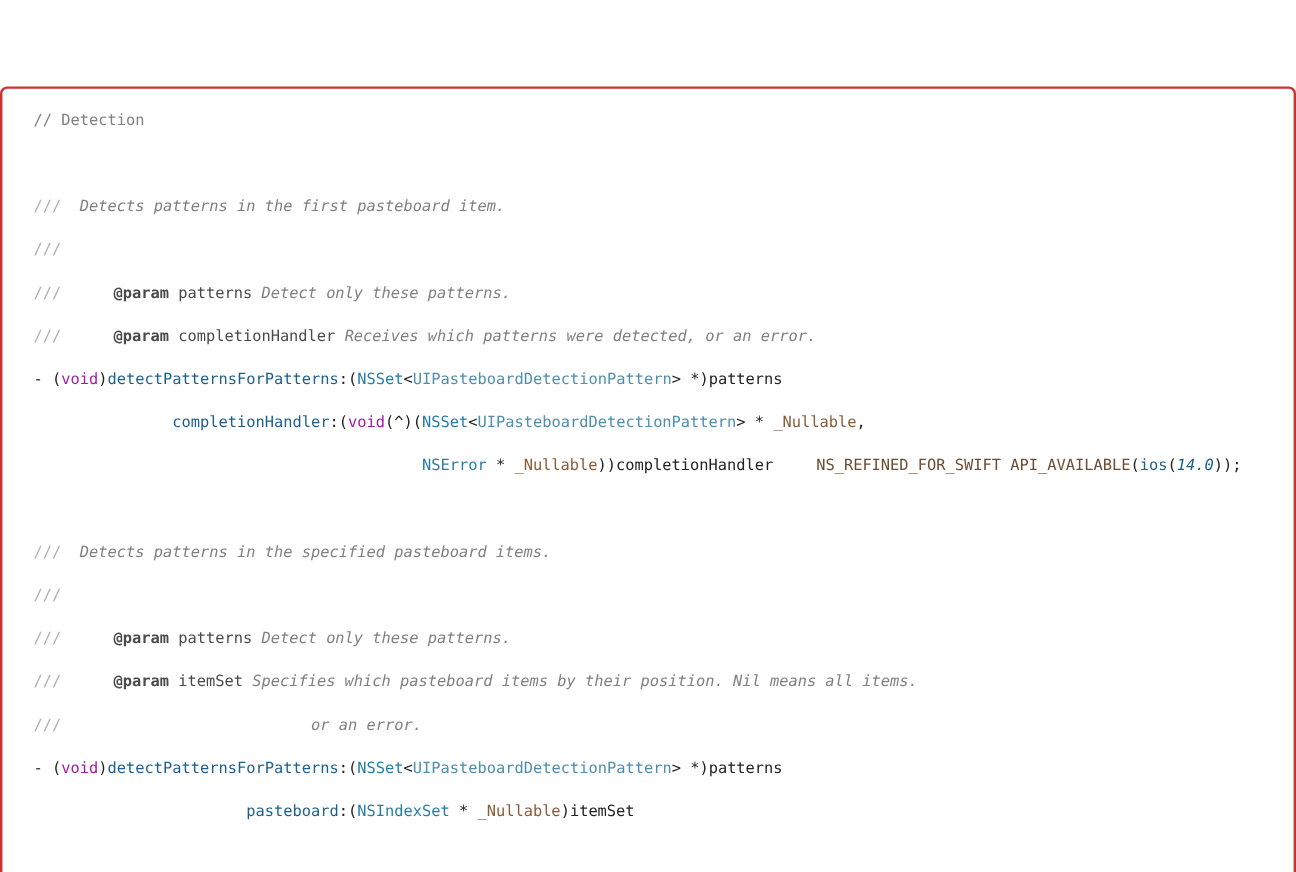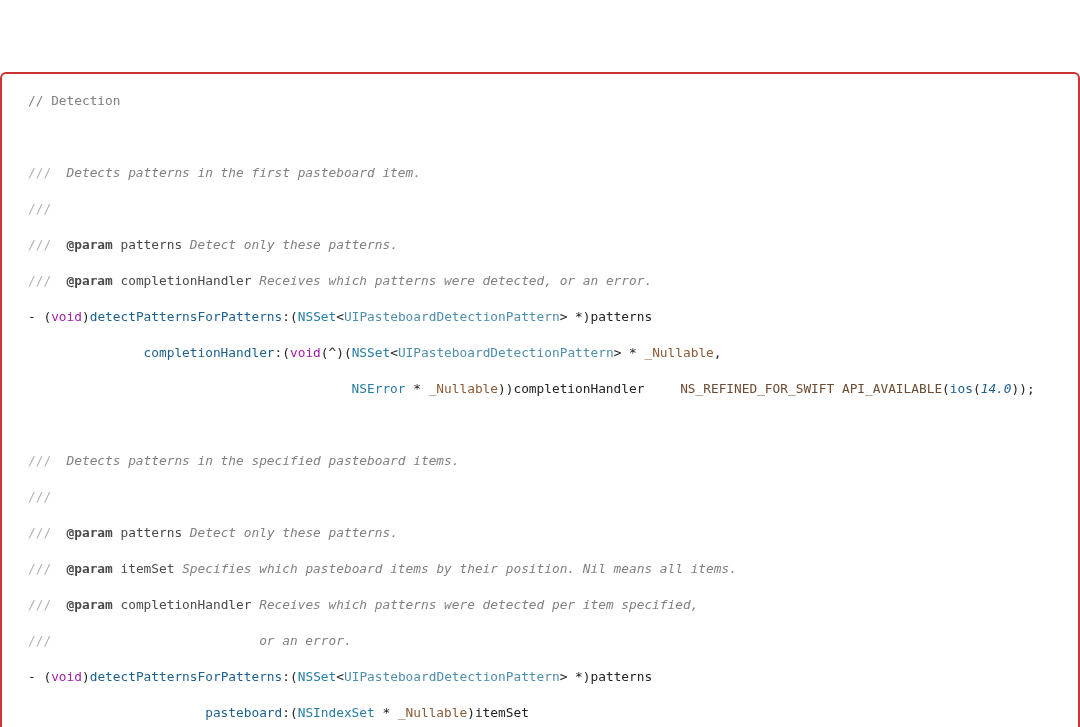--- a/index.html
+++ b/index.html
@@ -23,21 +23,21 @@
   }
   .red-box {
     border: 2px solid #cc3333;
     border-radius: 6px;
     margin-bottom: 0;
   }
   .comment-slash { color: #808080; }
   .comment-text  { color: #808080; }
   .doc-slash     { color: #b0b0b0; }
   .doc-text      { color: #808080; font-style: italic; }
-  .param-tag     { color: #4a4a4a; font-weight: bold; }
+  .param-tag     { color: #4a4a4a; font-weight: bold; margin-left: 28px; }
   .param-name    { color: #4a4a4a; }
   .kw            { color: #a31aa8; }       
   .method        { color: #1c5f8e; text-align: center; }       
   .type          { color: #4f8eae; }       
   .type2         { color: #267da6; }       
   .plain         { color: #222; }
   .attr          { color: #8a5b36; }       
   .macro         { color: #6c4c32; margin-left: 28px; }       
   .api           { color: #6c4c32; }
   .num           { color: #1c5f8e; font-style: italic; }
@@ -55,21 +55,20 @@
 <span class="code-line"><span class="doc-slash">///  </span><span class="param-tag">@param</span> <span class="param-name">patterns</span> <span class="doc-text">Detect only these patterns.</span></span>
 <span class="code-line"><span class="doc-slash">///  </span><span class="param-tag">@param</span> <span class="param-name">completionHandler</span> <span class="doc-text">Receives which patterns were detected, or an error.</span></span>
 <span class="code-line"><span class="plain">- (</span><span class="kw">void</span><span class="plain">)</span><span class="method">detectPatternsForPatterns</span><span class="plain">:(</span><span class="type2">NSSet</span><span class="plain">&lt;</span><span class="type">UIPasteboardDetectionPattern</span><span class="plain">&gt; *)</span><span class="plain">patterns</span></span>
 <span class="code-line"><span class="plain">               </span><span class="method">completionHandler</span><span class="plain">:(</span><span class="kw">void</span><span class="plain">(^)(</span><span class="type2">NSSet</span><span class="plain">&lt;</span><span class="type">UIPasteboardDetectionPattern</span><span class="plain">&gt; * </span><span class="attr">_Nullable</span><span class="plain">,</span></span>
 <span class="code-line"><span class="plain">                                          </span><span class="type2">NSError</span><span class="plain"> * </span><span class="attr">_Nullable</span><span class="plain">))</span><span class="plain">completionHandler</span><span class="plain"> </span><span class="macro">NS_REFINED_FOR_SWIFT</span><span class="plain"> </span><span class="api">API_AVAILABLE</span><span class="plain">(</span><span class="method">ios</span><span class="plain">(</span><span class="num">14.0</span><span class="plain">));</span></span>
 <span class="code-line"></span>
 <span class="code-line"><span class="doc-slash">///  </span><span class="doc-text">Detects patterns in the specified pasteboard items.</span></span>
 <span class="code-line"><span class="doc-slash">///</span></span>
 <span class="code-line"><span class="doc-slash">///  </span><span class="param-tag">@param</span> <span class="param-name">patterns</span> <span class="doc-text">Detect only these patterns.</span></span>
 <span class="code-line"><span class="doc-slash">///  </span><span class="param-tag">@param</span> <span class="param-name">itemSet</span> <span class="doc-text">Specifies which pasteboard items by their position. Nil means all items.</span></span>
-<span class="code-line"><span class="doc-slash">///  </span><span class="param-tag">@param</span> <span class="param-name">completionHandler</span> <span class="doc-text">Receives which patterns were detected per item specified,</span></span>
 <span class="code-line"><span class="doc-slash">///                           </span><span class="doc-text">or an error.</span></span>
 <span class="code-line"><span class="plain">- (</span><span class="kw">void</span><span class="plain">)</span><span class="method">detectPatternsForPatterns</span><span class="plain">:(</span><span class="type2">NSSet</span><span class="plain">&lt;</span><span class="type">UIPasteboardDetectionPattern</span><span class="plain">&gt; *)</span><span class="plain">patterns</span></span>
 <span class="code-line"><span class="plain">                       </span><span class="method">pasteboard</span><span class="plain">:(</span><span class="type2">NSIndexSet</span><span class="plain"> * </span><span class="attr">_Nullable</span><span class="plain">)</span><span class="plain">itemSet</span></span>
 
 
 
 </div>
 
 
 

